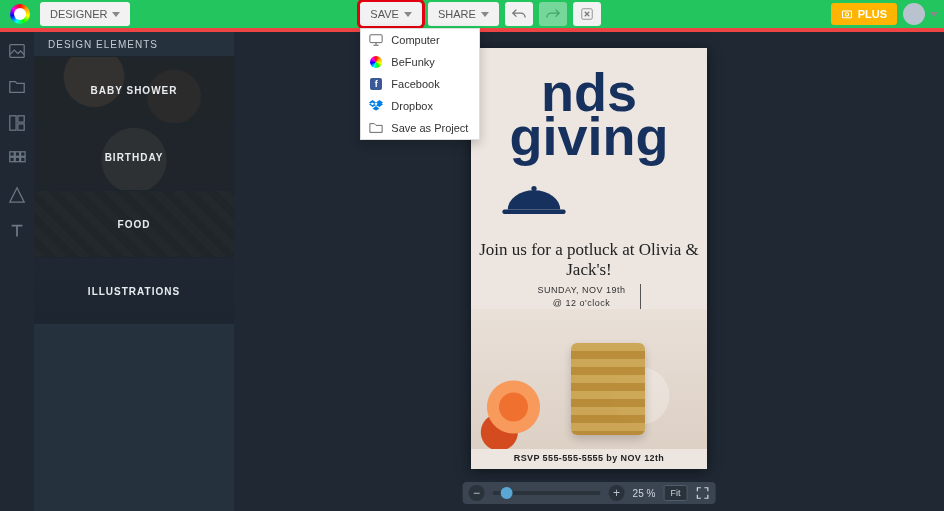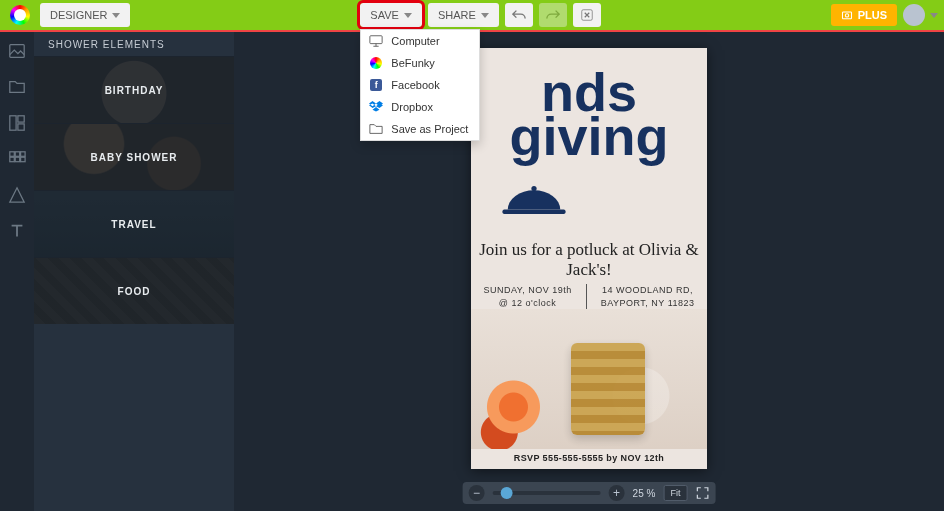--- a/index.html
+++ b/index.html
@@ -1,19 +1,19 @@
 <!DOCTYPE html>
 <html><head>
 <meta charset="utf-8">
 <style>
   * { box-sizing: border-box; margin: 0; padding: 0; font-family: Arial, Helvetica, sans-serif; }
   body { width: 944px; height: 511px; overflow: hidden; background: #fff; }
 
   
-  .topbar { height: 32px; background: #84cc16; border-bottom: 2px solid #ef4444; display: flex; align-items: center; padding: 0 6px; position: relative; z-index: 100; }
+  .topbar { height: 32px; background: #22c55e; border-bottom: 4px solid #ef4444; display: flex; align-items: center; padding: 0 6px; position: relative; z-index: 100; }
   .logo { width: 20px; height: 20px; border-radius: 50%; margin: 0 10px 0 4px; background: conic-gradient(red, orange, yellow, lime, cyan, blue, magenta, red); position: relative; }
   .logo::after { content:''; position:absolute; inset:4px; background:#fff; border-radius:50%; }
   .topbtn { height: 24px; padding: 0 10px; background: #f2f2f2; border: none; border-radius: 3px; font-size: 11px; color:#555; display:flex; align-items:center; gap:5px; cursor:pointer; margin-right:6px;}
   .caret { width:0;height:0;border-left:4px solid transparent;border-right:4px solid transparent;border-top:5px solid #888; display:inline-block;}
   .spacer { flex:1; }
   .save-wrap { position: relative; }
   .save-wrap .topbtn { outline: 3px solid #e3000f; outline-offset: 0; }
   .iconbtn { width:28px;height:24px;background:#f2f2f2;border:none;border-radius:3px;margin-right:6px;display:flex;align-items:center;justify-content:center;color:#777;font-size:14px;cursor:pointer;}
   .plus-badge { height:22px;padding:0 10px;background:#ffb400;color:#fff;border-radius:3px;font-size:11px;font-weight:bold;display:flex;align-items:center;gap:5px;margin-right:6px;cursor:pointer;}
   .avatar { width:22px;height:22px;border-radius:50%;background:#b9c3d0;margin-right:2px;}
@@ -206,40 +206,40 @@
         </svg>
       </div>
     <div class="tool-ic">
         <svg viewBox="0 0 20 20">
           <path d="M4 4h12M10 4v12" stroke-width="2"></path>
         </svg>
       </div>
   </div>
 
   <div class="sidepanel">
-    <div class="panel-title">SHOWER ELEMENTS</div>
+    <div class="panel-title">DESIGN ELEMENTS</div>
+    <div class="cat">
+        <div class="cat-bg c1"></div>
+        <div class="overlay-dark"></div>
+        <span>BABY SHOWER</span>
+      </div>
     <div class="cat">
         <div class="cat-bg c2"></div>
         <div class="overlay-dark"></div>
         <span>BIRTHDAY</span>
       </div>
     <div class="cat">
-        <div class="cat-bg c1"></div>
-        <div class="overlay-dark"></div>
-        <span>BABY SHOWER</span>
-      </div>
-    <div class="cat">
-        <div class="cat-bg c3"></div>
-        <div class="overlay-dark"></div>
-        <span>TRAVEL</span>
-      </div>
-    <div class="cat">
         <div class="cat-bg c4"></div>
         <div class="overlay-dark"></div>
         <span>FOOD</span>
+      </div>
+    <div class="cat">
+        <div class="cat-bg c6"></div>
+        <div class="overlay-dark"></div>
+        <span>ILLUSTRATIONS</span>
       </div>
   </div>
 
   <div class="canvas-area">
     <div class="poster">
       <div class="headline">
         <span>nds</span>
         <span class="l2">giving</span>
       </div>
       <div class="cloche">
@@ -249,24 +249,20 @@
             <circle cx="40" cy="16" r="3" fill="#17315f"></circle>
           </svg>
       </div>
       <div class="tagline">Join us for a potluck at Olivia &amp; Jack's!</div>
       <div class="details">
         <div class="col">
           <div>SUNDAY, NOV 19th</div>
           <div>@ 12 o'clock</div>
         </div>
         <div class="sep"></div>
-        <div class="col">
-          <div>14 WOODLAND RD,</div>
-          <div>BAYPORT, NY 11823</div>
-        </div>
       </div>
       <div class="foodimg"></div>
       <div class="glass"></div>
       <div class="rsvp">RSVP 555-555-5555 by NOV 12th</div>
     </div>
 
     <div class="zoombar">
       <button class="zbtn">−</button>
       <div class="zslider">
           <div class="knob"></div>

